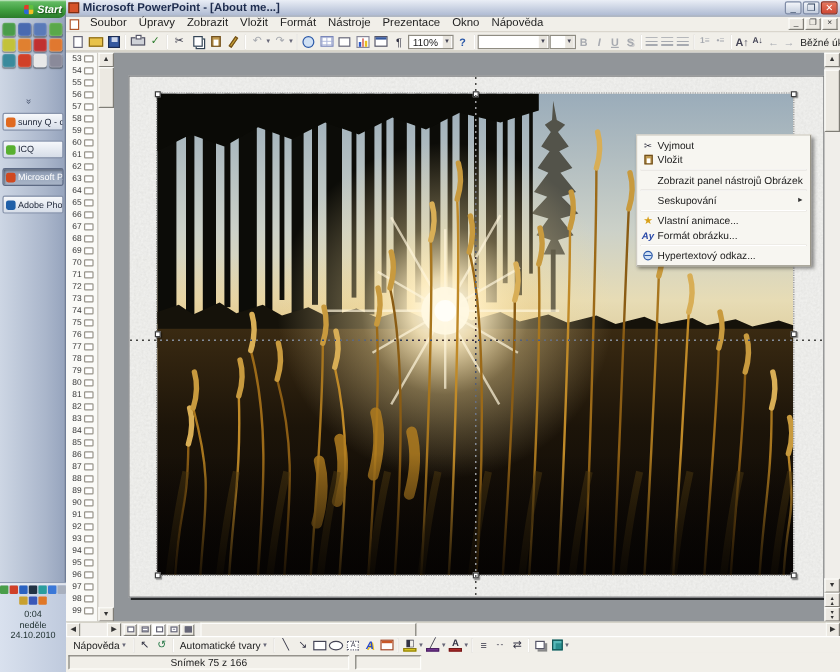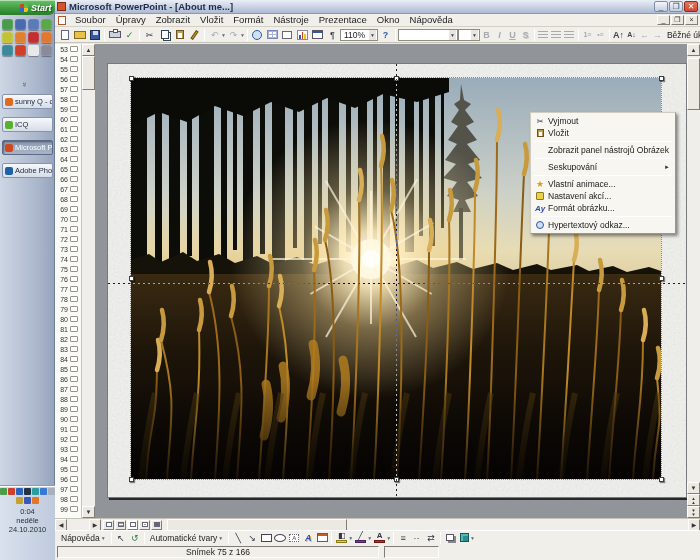--- a/index.html
+++ b/index.html
@@ -118,21 +118,21 @@
   .vb{width:11px;height:10px;background:#ece9e2;margin-right:1px;display:flex;align-items:center;justify-content:center;}
   .vb i{display:block;width:6px;height:5px;border:1px solid #667;background:#fff;}
   .vb.pressed{background:#fff;}
   #htrack{flex:1;height:12px;background:#f0eeea;position:relative;}
   #hthumb{position:absolute;left:2px;top:0;width:180px;height:12px;background:#ece9e2;}
   #drawbar{position:absolute;left:0;top:530px;right:0;height:14px;background:#f1efe9;border-top:1px solid #fff;display:flex;align-items:center;padding-left:3px;overflow:hidden;}
   .dtext{font-size:8.5px;color:#222;display:flex;align-items:center;gap:2px;padding:0 3px;flex:none;white-space:nowrap;}
   .dbi{width:14px;height:13px;display:flex;align-items:center;justify-content:center;font-size:9px;color:#334;flex:none;}
   #statusbar{position:absolute;left:0;top:544px;right:0;height:16px;background:#f1efe9;display:flex;align-items:center;gap:5px;padding:1px 2px;font-size:8.5px;color:#222;}
   .stcell{height:12px;display:flex;align-items:center;justify-content:center;}
-  #st1{width:322px;}#st2{width:200px;}#st3{width:55px;}
+  #st1{width:234px;}#st2{width:200px;}#st3{width:55px;}
 </style>
 </head>
 <body>
 
 <div id="taskbar">
   <div id="start-btn">
     <span id="start-flag">
         <i style="background:#e23a2a"></i>
         <i style="background:#5fbf3f"></i>
         <i style="background:#2a66d8"></i>
@@ -737,26 +737,20 @@
       </div>
       <div class="ctx-sep"></div>
       <div class="ctx-item">
         <span class="ctx-ic">
           <span class="cic-anim">★</span>
         </span>
         <span>Vlastní animace...</span>
       </div>
       <div class="ctx-item">
         <span class="ctx-ic">
-          <span class="cic-action"></span>
-        </span>
-        <span>Nastavení akcí...</span>
-      </div>
-      <div class="ctx-item">
-        <span class="ctx-ic">
           <span class="cic-fmt">Ay</span>
         </span>
         <span>Formát obrázku...</span>
       </div>
       <div class="ctx-sep"></div>
       <div class="ctx-item">
         <span class="ctx-ic">
           <span class="cic-link"></span>
         </span>
         <span>Hypertextový odkaz...</span>

